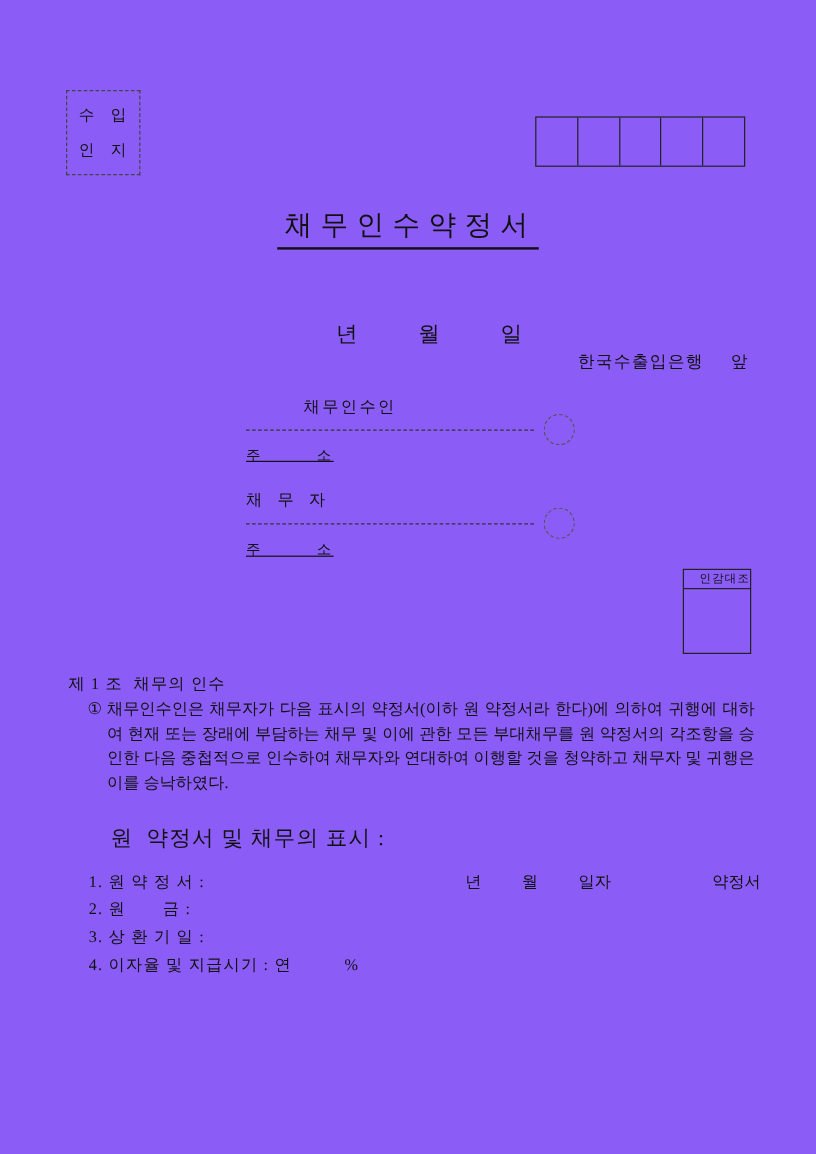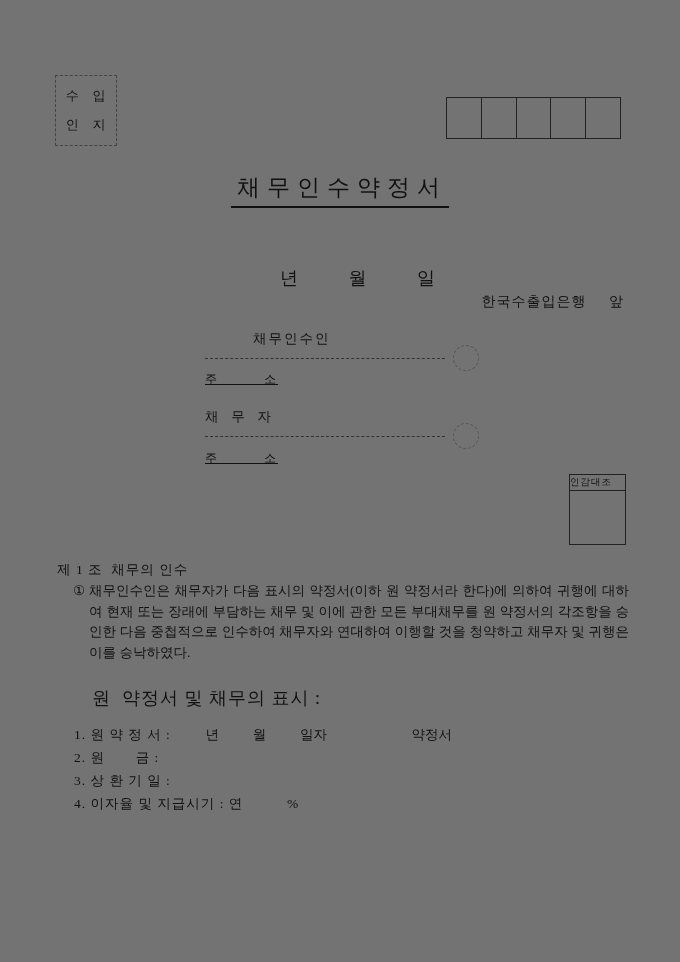--- a/index.html
+++ b/index.html
@@ -1,19 +1,19 @@
 <!DOCTYPE html>
 <html><head>
 <meta charset="utf-8">
 <style>
   html,body{margin:0;padding:0;background:#ffffff;}
   .page{
     position:relative;
     width:680px;height:962px;
-    background:#737373;
+    background:#8b5cf6;
     font-family:"Liberation Serif","DejaVu Serif",serif;
     color:#111;
     overflow:hidden;
   }
   
   .stamp-box{
     position:absolute;left:55px;top:75px;width:62px;height:71px;
     border:1px dashed #444;
     display:flex;flex-direction:column;justify-content:space-around;
     padding:6px 0;box-sizing:border-box;
@@ -44,34 +44,34 @@
     border-radius:50%;box-sizing:border-box;
   }
   .addr-label{position:absolute;left:205px;font-size:12px;white-space:pre;letter-spacing:2px;text-decoration:underline;}
   
   .seal-check{
     position:absolute;left:569px;top:474px;width:57px;height:71px;
     border:1px solid #222;box-sizing:border-box;
   }
   .seal-check-head{
     height:15px;border-bottom:1px solid #222;font-size:9.5px;
-    text-align:left;line-height:15px;letter-spacing:1px;font-family:Liberation Mono, monospace;
+    text-align:right;line-height:15px;letter-spacing:1px;font-family:Liberation Mono, monospace;
   }
   
   .article-heading{position:absolute;left:57px;top:561px;font-size:13.5px;white-space:pre;letter-spacing:1px;}
   .clause{
     position:absolute;left:73px;top:581px;width:556px;
     display:flex;font-size:13.5px;line-height:20.5px;
   }
   .clause-marker{white-space:pre;margin-right:4px;}
   .clause-text{flex:1;text-align:justify;}
   .schedule-heading{position:absolute;left:92px;top:686px;font-size:18px;white-space:pre;letter-spacing:1px;}
   
   .items{position:absolute;left:74px;top:724px;width:560px;font-size:13.5px;}
-  .item{display:flex;line-height:21px;margin-bottom:2px;}
+  .item{display:flex;line-height:21px;margin-bottom:2px;text-align:right;}
   .item-label{white-space:pre;letter-spacing:1px;}
   .item-text{flex:1;white-space:pre-wrap;}
 </style>
 </head>
 <body>
 
 <div class="page">
 
   <div class="stamp-box">
     <div class="stamp-line">수   입</div>

